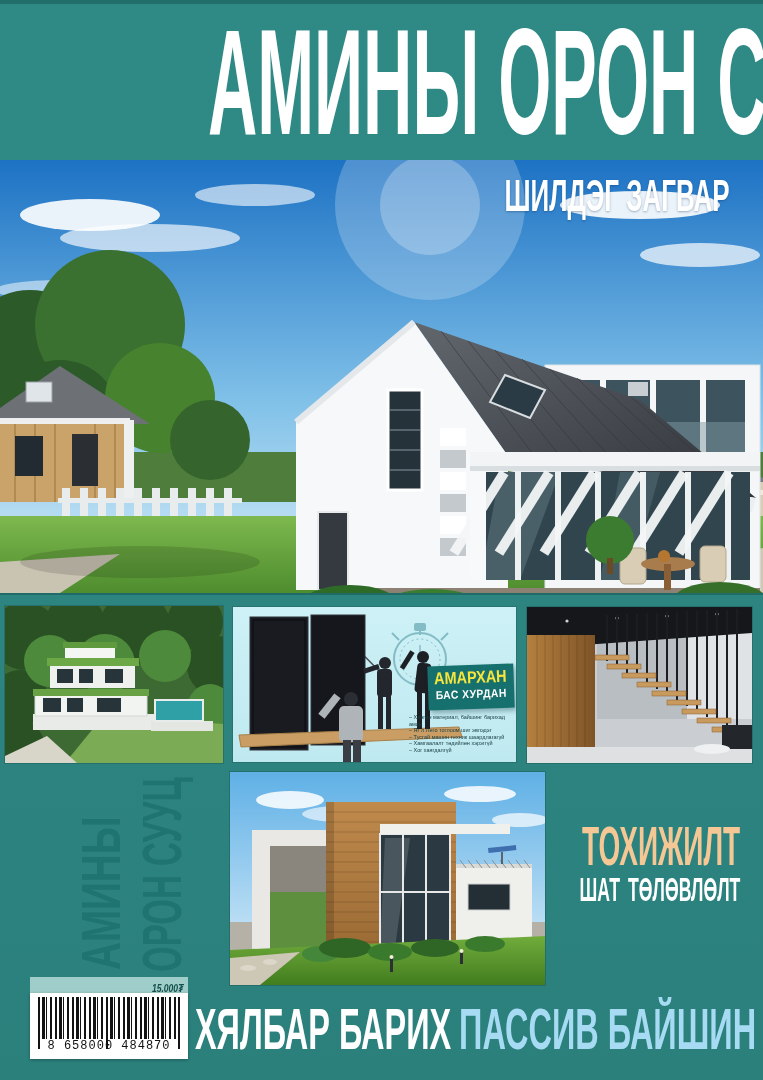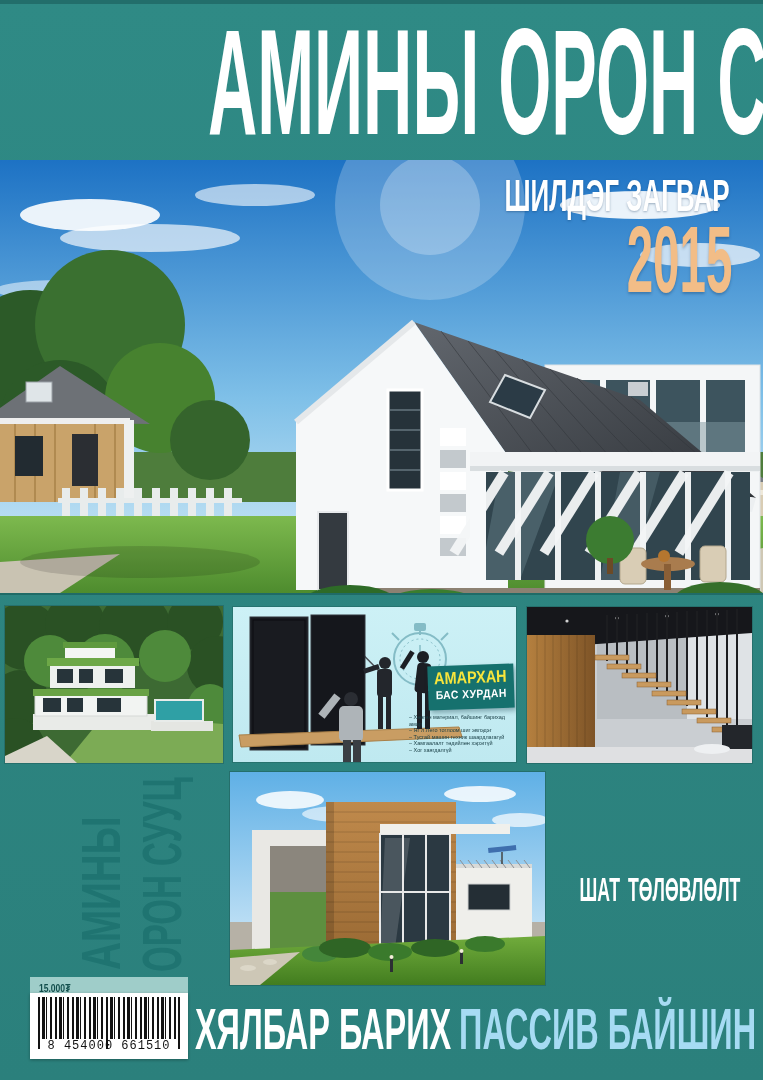--- a/index.html
+++ b/index.html
@@ -65,22 +65,22 @@
   .f4{top:908px;} .f4 .cx{font-size:40px;color:#a6dbf3;transform:scaleX(.54);word-spacing:8px;}
   .f5{top:948px;} .f5 .cx{font-size:46px;color:#ffffff;transform:scaleX(.5);word-spacing:8px;}
 
   .footer-line{position:absolute;top:1000px;right:7px;text-align:right;}
   .footer-line .cx{font-size:58px;transform:scaleX(.56);transform-origin:100% 0;}
   .footer-line .w{color:#ffffff;}
   .footer-line .b{color:#a6dbf3;margin-left:14px;}
 
   
   .barcode{position:absolute;left:30px;top:977px;width:158px;height:82px;}
-  .price-band{height:16px;background:#9fcdc9;text-align:left;padding:1px 5px 0 0;
-        box-sizing:border-box;}
+  .price-band{height:16px;background:#9fcdc9;text-align:right;padding:1px 5px 0 0;
+        box-sizing:border-box;font-style:italic;}
   .price-band .cx{font-size:11px;color:#134f4d;transform:scaleX(.78);transform-origin:100% 0;}
   .bars-box{position:relative;height:66px;background:#ffffff;box-shadow:0 1px 3px rgba(0,0,0,.3);}
   .bars{position:absolute;left:8px;right:8px;top:4px;height:42px;
         background:repeating-linear-gradient(90deg,
           #131313 0 2px,#ffffff 2px 4px,#131313 4px 7px,#ffffff 7px 8px,
           #131313 8px 9px,#ffffff 9px 12px,#131313 12px 14px,#ffffff 14px 17px);}
   .guard{position:absolute;top:4px;width:2px;height:52px;background:#131313;}
   .g1{left:8px;} .g2{left:76px;} .g3{right:8px;}
   .digits{position:absolute;left:0;right:0;top:46px;text-align:center;
         font-family:"Liberation Mono","DejaVu Sans Mono",monospace;
@@ -234,23 +234,20 @@
         <ellipse cx="350" cy="446" rx="50" ry="21" fill="#2e6b27"></ellipse>
         <ellipse cx="432" cy="452" rx="56" ry="23" fill="#3a7d2e"></ellipse>
         <ellipse cx="550" cy="456" rx="42" ry="16" fill="#46913a"></ellipse>
         <ellipse cx="720" cy="442" rx="48" ry="20" fill="#356f2a"></ellipse>
         <ellipse cx="480" cy="456" rx="30" ry="12" fill="#5aa046"></ellipse>
       </g>
     </svg>
     <div class="hero-tagline">
       <span class="cx">ШИЛДЭГ ЗАГВАР</span>
     </div>
-    <div class="hero-year">
-      <span class="cx">2015</span>
-    </div>
   </div>
 
   <div class="thumb t1">
     <svg width="218" height="157" viewBox="0 0 218 157">
       <rect width="218" height="157" fill="#3d6a33"></rect>
       <g fill="#2a5124">
         <circle cx="20" cy="30" r="34"></circle>
           <circle cx="70" cy="18" r="30"></circle>
           <circle cx="130" cy="22" r="36"></circle>
         <circle cx="190" cy="16" r="28"></circle>
@@ -455,31 +452,32 @@
         <ellipse cx="205" cy="176" rx="24" ry="9" fill="#2f6525"></ellipse>
         <ellipse cx="255" cy="172" rx="20" ry="8" fill="#3a7a2c"></ellipse>
       </g>
       <rect x="160" y="186" width="3" height="14" fill="#2c2f33"></rect>
         <circle cx="161.5" cy="185" r="2" fill="#f3efda"></circle>
       <rect x="230" y="180" width="3" height="12" fill="#2c2f33"></rect>
         <circle cx="231.5" cy="179" r="2" fill="#f3efda"></circle>
     </svg>
   </div>
 
+  <div class="feature f2"><span class="cx">ТОХИЖИЛТ</span></div>
   <div class="feature f3"><span class="cx">ШАТ ТӨЛӨВЛӨЛТ</span></div>
 
   <div class="footer-line">
     <span class="cx"><span class="w">ХЯЛБАР БАРИХ</span><span class="b">ПАССИВ БАЙШИН</span></span>
   </div>
 
   <div class="barcode">
     <div class="price-band">
       <span class="cx">15.000₮</span>
     </div>
     <div class="bars-box">
       <div class="bars"></div>
       <div class="guard g1"></div>
         <div class="guard g2"></div>
         <div class="guard g3"></div>
-      <div class="digits">8 454000 661510</div>
+      <div class="digits">8 658000 484870</div>
     </div>
   </div>
 </div>
 
 </body></html>

